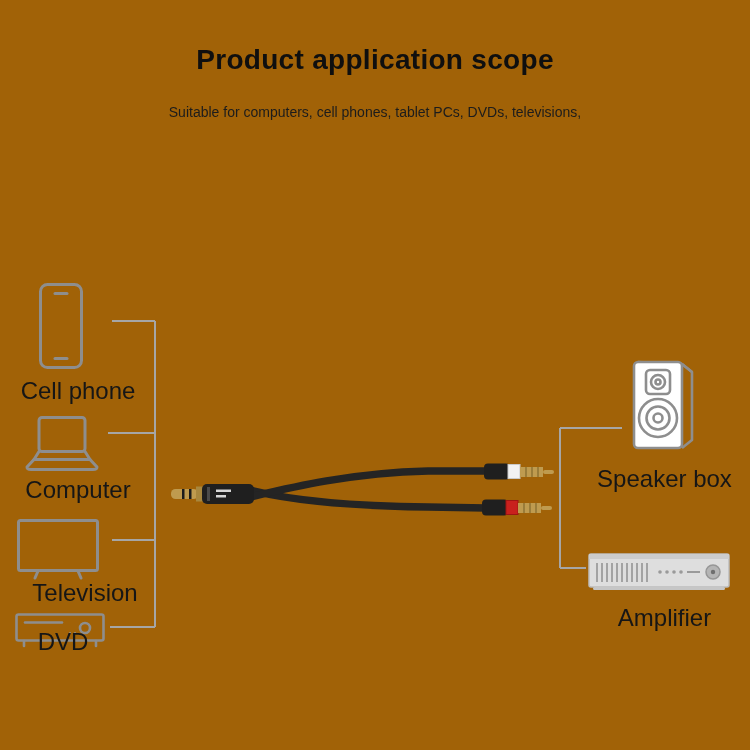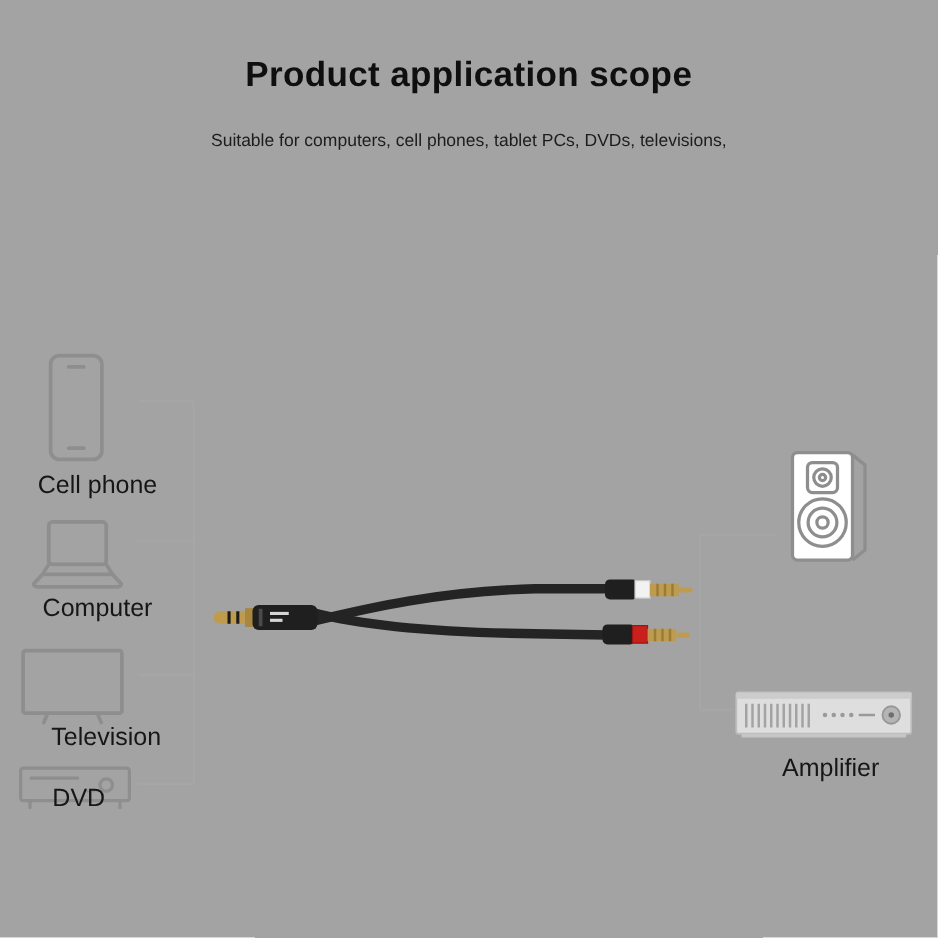--- a/index.html
+++ b/index.html
@@ -1,29 +1,29 @@
 <!DOCTYPE html>
 <html><head>
 <meta charset="utf-8">
 <style>
   html,body{margin:0;padding:0;background:#ffffff;}
   .canvas{
-    position:relative;width:750px;height:750px;background:#a3a3a3;overflow:hidden;
+    position:relative;width:750px;height:750px;background:#a16207;overflow:hidden;
     font-family:"Liberation Sans","DejaVu Sans",sans-serif;color:#1b1b1b;
   }
   .title{
     position:absolute;top:44px;left:0;width:750px;margin:0;
     text-align:center;font-size:28px;font-weight:700;color:#0f0f0f;letter-spacing:.3px;
   }
   .desc{
     position:absolute;top:92px;left:0;width:750px;text-align:center;
     font-size:14px;line-height:41px;color:#1c1c1c;
   }
   .label{
-    position:absolute;text-align:center;font-size:20px;color:#161616;
+    position:absolute;text-align:center;font-size:24px;color:#161616;
   }
   .abs{position:absolute;}
   svg{display:block;}
   .icon path,.icon rect,.icon circle,.icon line,.icon polygon{vector-effect:non-scaling-stroke;}
 </style>
 </head>
 <body>
 
 <div class="canvas">
 
@@ -130,20 +130,21 @@
       <path d="M10,6 L54,8 L64,16" fill="none"></path>
       <rect x="6" y="6" width="48" height="86" rx="4" fill="#ffffff"></rect>
       <rect x="18" y="14" width="24" height="24" rx="4"></rect>
       <circle cx="30" cy="26" r="7"></circle>
       <circle cx="30" cy="26" r="2.5"></circle>
       <circle cx="30" cy="62" r="19"></circle>
       <circle cx="30" cy="62" r="11.5"></circle>
       <circle cx="30" cy="62" r="4.5"></circle>
     </svg>
   </div>
+  <div class="label" style="left:592px;top:465px;width:145px;">Speaker box</div>
 
   <div class="abs icon" style="left:588px;top:548px;">
     <svg width="142" height="46" viewBox="0 0 142 46">
       <rect x="1" y="6" width="140" height="33" rx="2" fill="#dedede" stroke="#bdbdbd" stroke-width="1.5"></rect>
       <rect x="1" y="6" width="140" height="5" fill="#cccccc"></rect>
       <g stroke="#a3a3a3" stroke-width="2">
         <line x1="9" y1="15" x2="9" y2="34"></line>
           <line x1="14" y1="15" x2="14" y2="34"></line>
         <line x1="19" y1="15" x2="19" y2="34"></line>
           <line x1="24" y1="15" x2="24" y2="34"></line>

